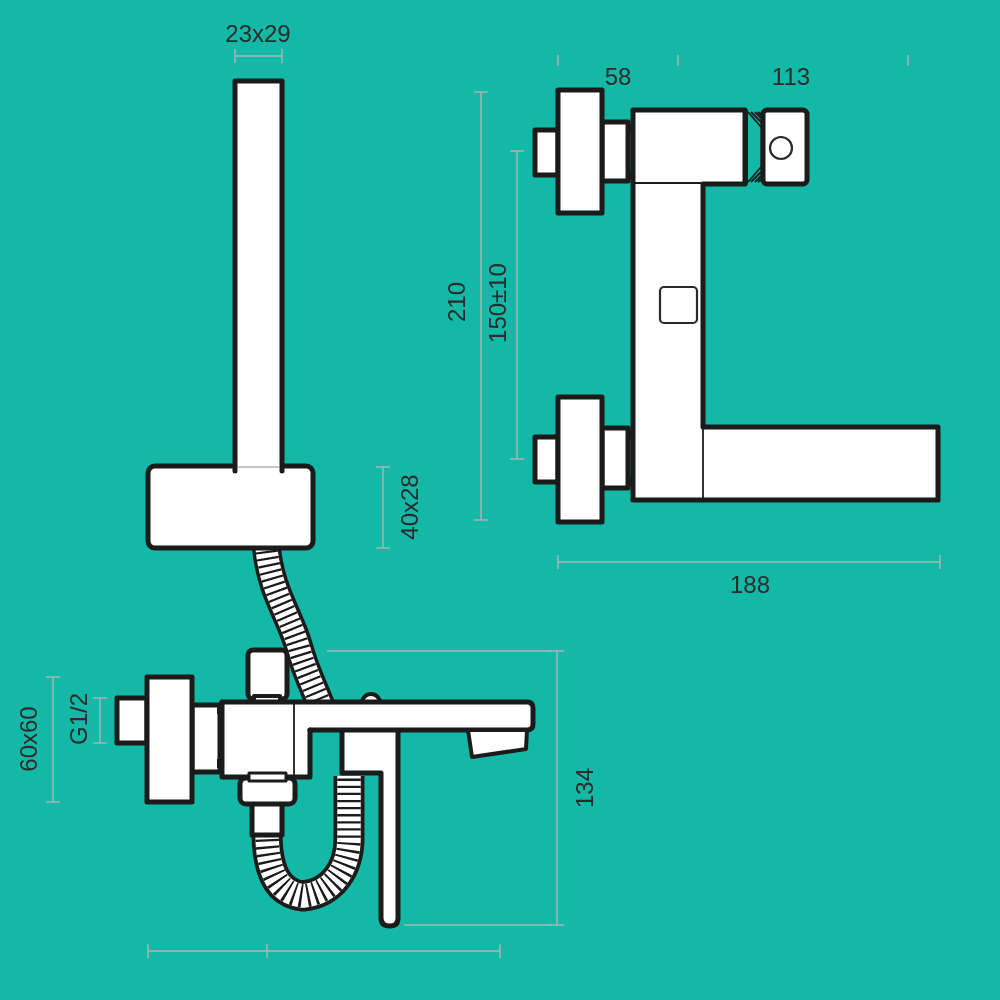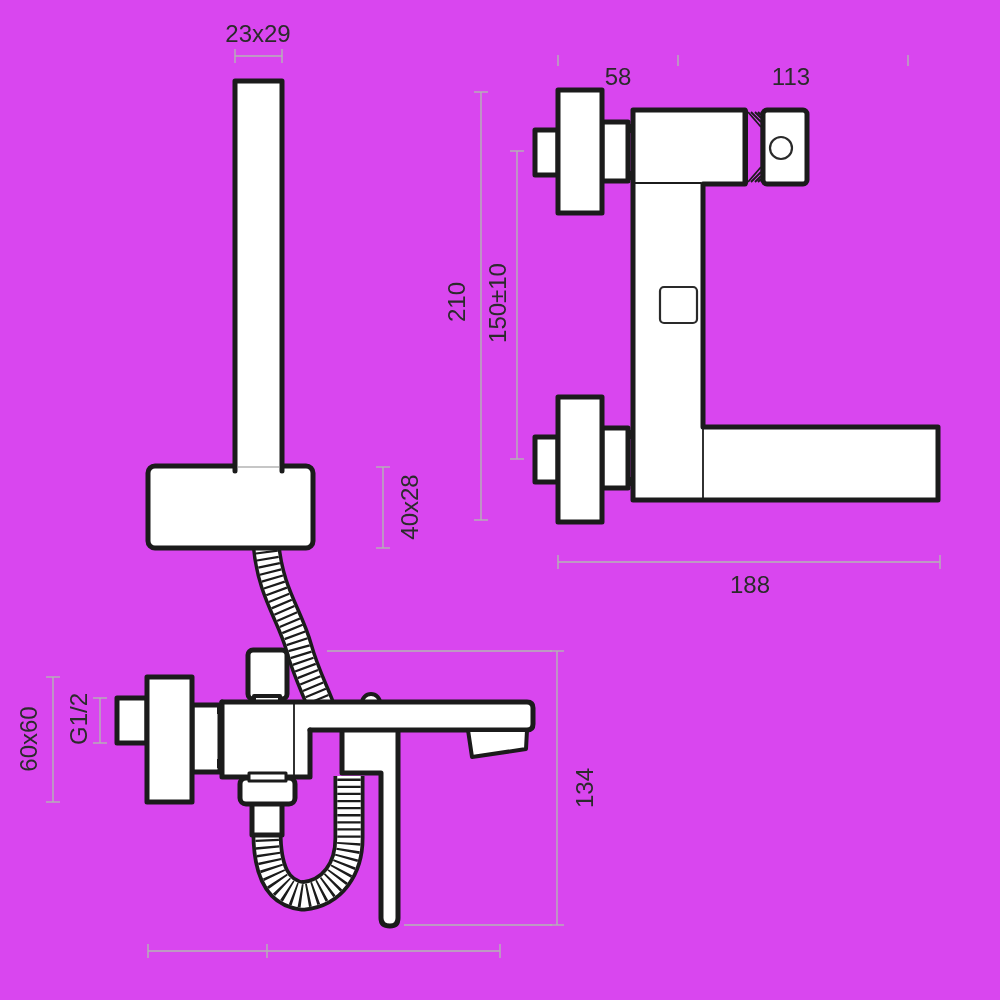--- a/index.html
+++ b/index.html
@@ -1,16 +1,16 @@
 <!DOCTYPE html>
 <html><head>
 <meta charset="utf-8">
 <style>
   html,body{margin:0;padding:0;background:#ffffff;}
-  .stage{width:1000px;height:1000px;position:relative;background:#d946ef;}
+  .stage{width:1000px;height:1000px;position:relative;background:#14b8a6;}
   svg{display:block;}
   .k  {stroke:#1b1b1b;stroke-width:5;fill:#ffffff;stroke-linejoin:round;stroke-linecap:round;}
   .k4 {stroke:#1b1b1b;stroke-width:4;fill:#ffffff;stroke-linejoin:round;stroke-linecap:round;}
   .k3 {stroke:#1b1b1b;stroke-width:3;fill:#ffffff;stroke-linejoin:round;}
   .kn {stroke:#1b1b1b;stroke-width:5;fill:none;stroke-linejoin:round;stroke-linecap:round;}
   .t  {stroke:#1b1b1b;stroke-width:1.8;fill:none;}
   .t2 {stroke:#2a2a2a;stroke-width:2.2;fill:#ffffff;}
   .tg {stroke:#8d8d8d;stroke-width:1.2;fill:none;}
   .nub{fill:#1b1b1b;stroke:none;}
   .d  {stroke:#b4b4b4;stroke-width:1.4;fill:none;}

